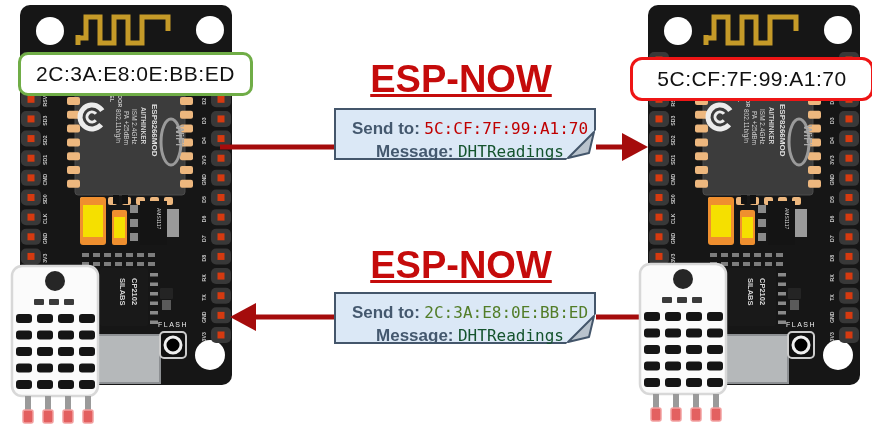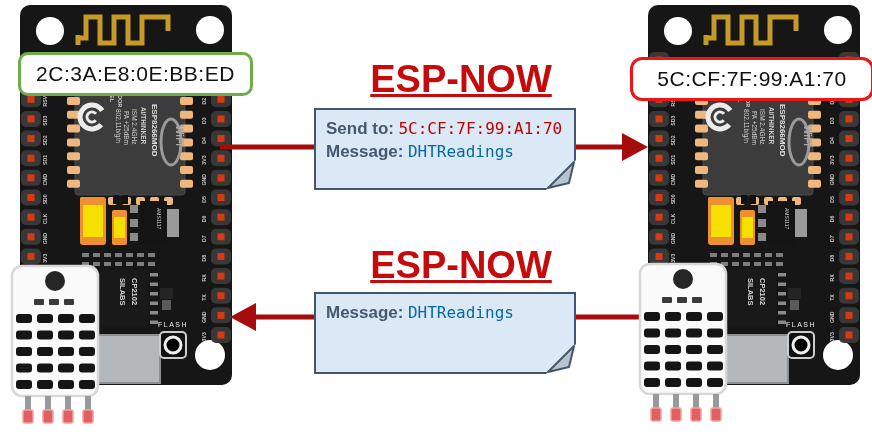--- a/index.html
+++ b/index.html
@@ -14,30 +14,30 @@
   .arrows{position:absolute;left:0;top:0;}
   .mac-label{position:absolute;background:#fff;color:#111;text-align:center;
              font-size:21px;font-weight:400;letter-spacing:.5px;
              display:flex;align-items:center;justify-content:center;}
   .mac-label.green{left:18px;top:52px;width:229px;height:38px;border:3px solid var(--labelGreen);border-radius:10px;}
   .mac-label.red{left:630px;top:57px;width:238px;height:38px;border:3px solid var(--labelRed);border-radius:12px;}
   .espnow{position:absolute;width:262px;text-align:center;color:var(--espRed);
           font-size:38px;font-weight:700;letter-spacing:0px;text-decoration:underline;}
   .espnow-top{left:330px;top:58px;}
   .espnow-bottom{left:330px;top:244px;}
-  .note{position:absolute;left:314px;width:262px;height:82px;box-sizing:border-box;
+  .note{position:absolute;left:334px;width:262px;height:52px;box-sizing:border-box;
         background:var(--noteBg);border:2px solid var(--noteBorder);
-        padding:7px 0 0 10px;line-height:23px;white-space:nowrap;}
+        padding:7px 0 0 10px;line-height:23px;white-space:nowrap;text-align:center;}
   .note-top{top:108px;}
   .note-bottom{top:292px;}
   .note-key{color:var(--noteKey);font-weight:700;font-size:17px;}
   .mono{font-family:"DejaVu Sans Mono",monospace;font-size:16px;}
   .mac-red{color:var(--macRed);}
   .mac-green{color:var(--macGreen);}
-  .msg{color:#0369a1;}
+  .msg{color:#14532d;}
   .fold{position:absolute;right:-2px;bottom:-2px;}
 </style>
 </head>
 <body>
 
 <div class="stage">
 
   <div class="board board-left">
     <svg class="board-svg" viewBox="0 0 212 380" width="212" height="380">
         <rect x="0" y="0" width="212" height="380" rx="10" fill="#161616"></rect>
@@ -503,19 +503,20 @@
 
   <div class="note note-top">
     <div><span class="note-key">Send to:</span> <span class="mono mac-red">5C:CF:7F:99:A1:70</span></div>
     <div><span class="note-key">Message:</span> <span class="mono msg">DHTReadings</span></div>
     <svg class="fold" width="30" height="30">
       <path d="M30,0 L30,30 L0,30 Z" fill="#ffffff"></path>
       <path d="M2,28 L28,2 L23,23 Z" fill="#b9c3cd" stroke="#44566b" stroke-width="2" stroke-linejoin="round"></path>
     </svg>
   </div>
   <div class="note note-bottom">
+    <div><span class="note-key">Send to:</span> <span class="mono mac-green">2C:3A:E8:0E:BB:ED</span></div>
     <div><span class="note-key">Message:</span> <span class="mono msg">DHTReadings</span></div>
     <svg class="fold" width="30" height="30">
       <path d="M30,0 L30,30 L0,30 Z" fill="#ffffff"></path>
       <path d="M2,28 L28,2 L23,23 Z" fill="#b9c3cd" stroke="#44566b" stroke-width="2" stroke-linejoin="round"></path>
     </svg>
   </div>
 </div>
 
 </body></html>

